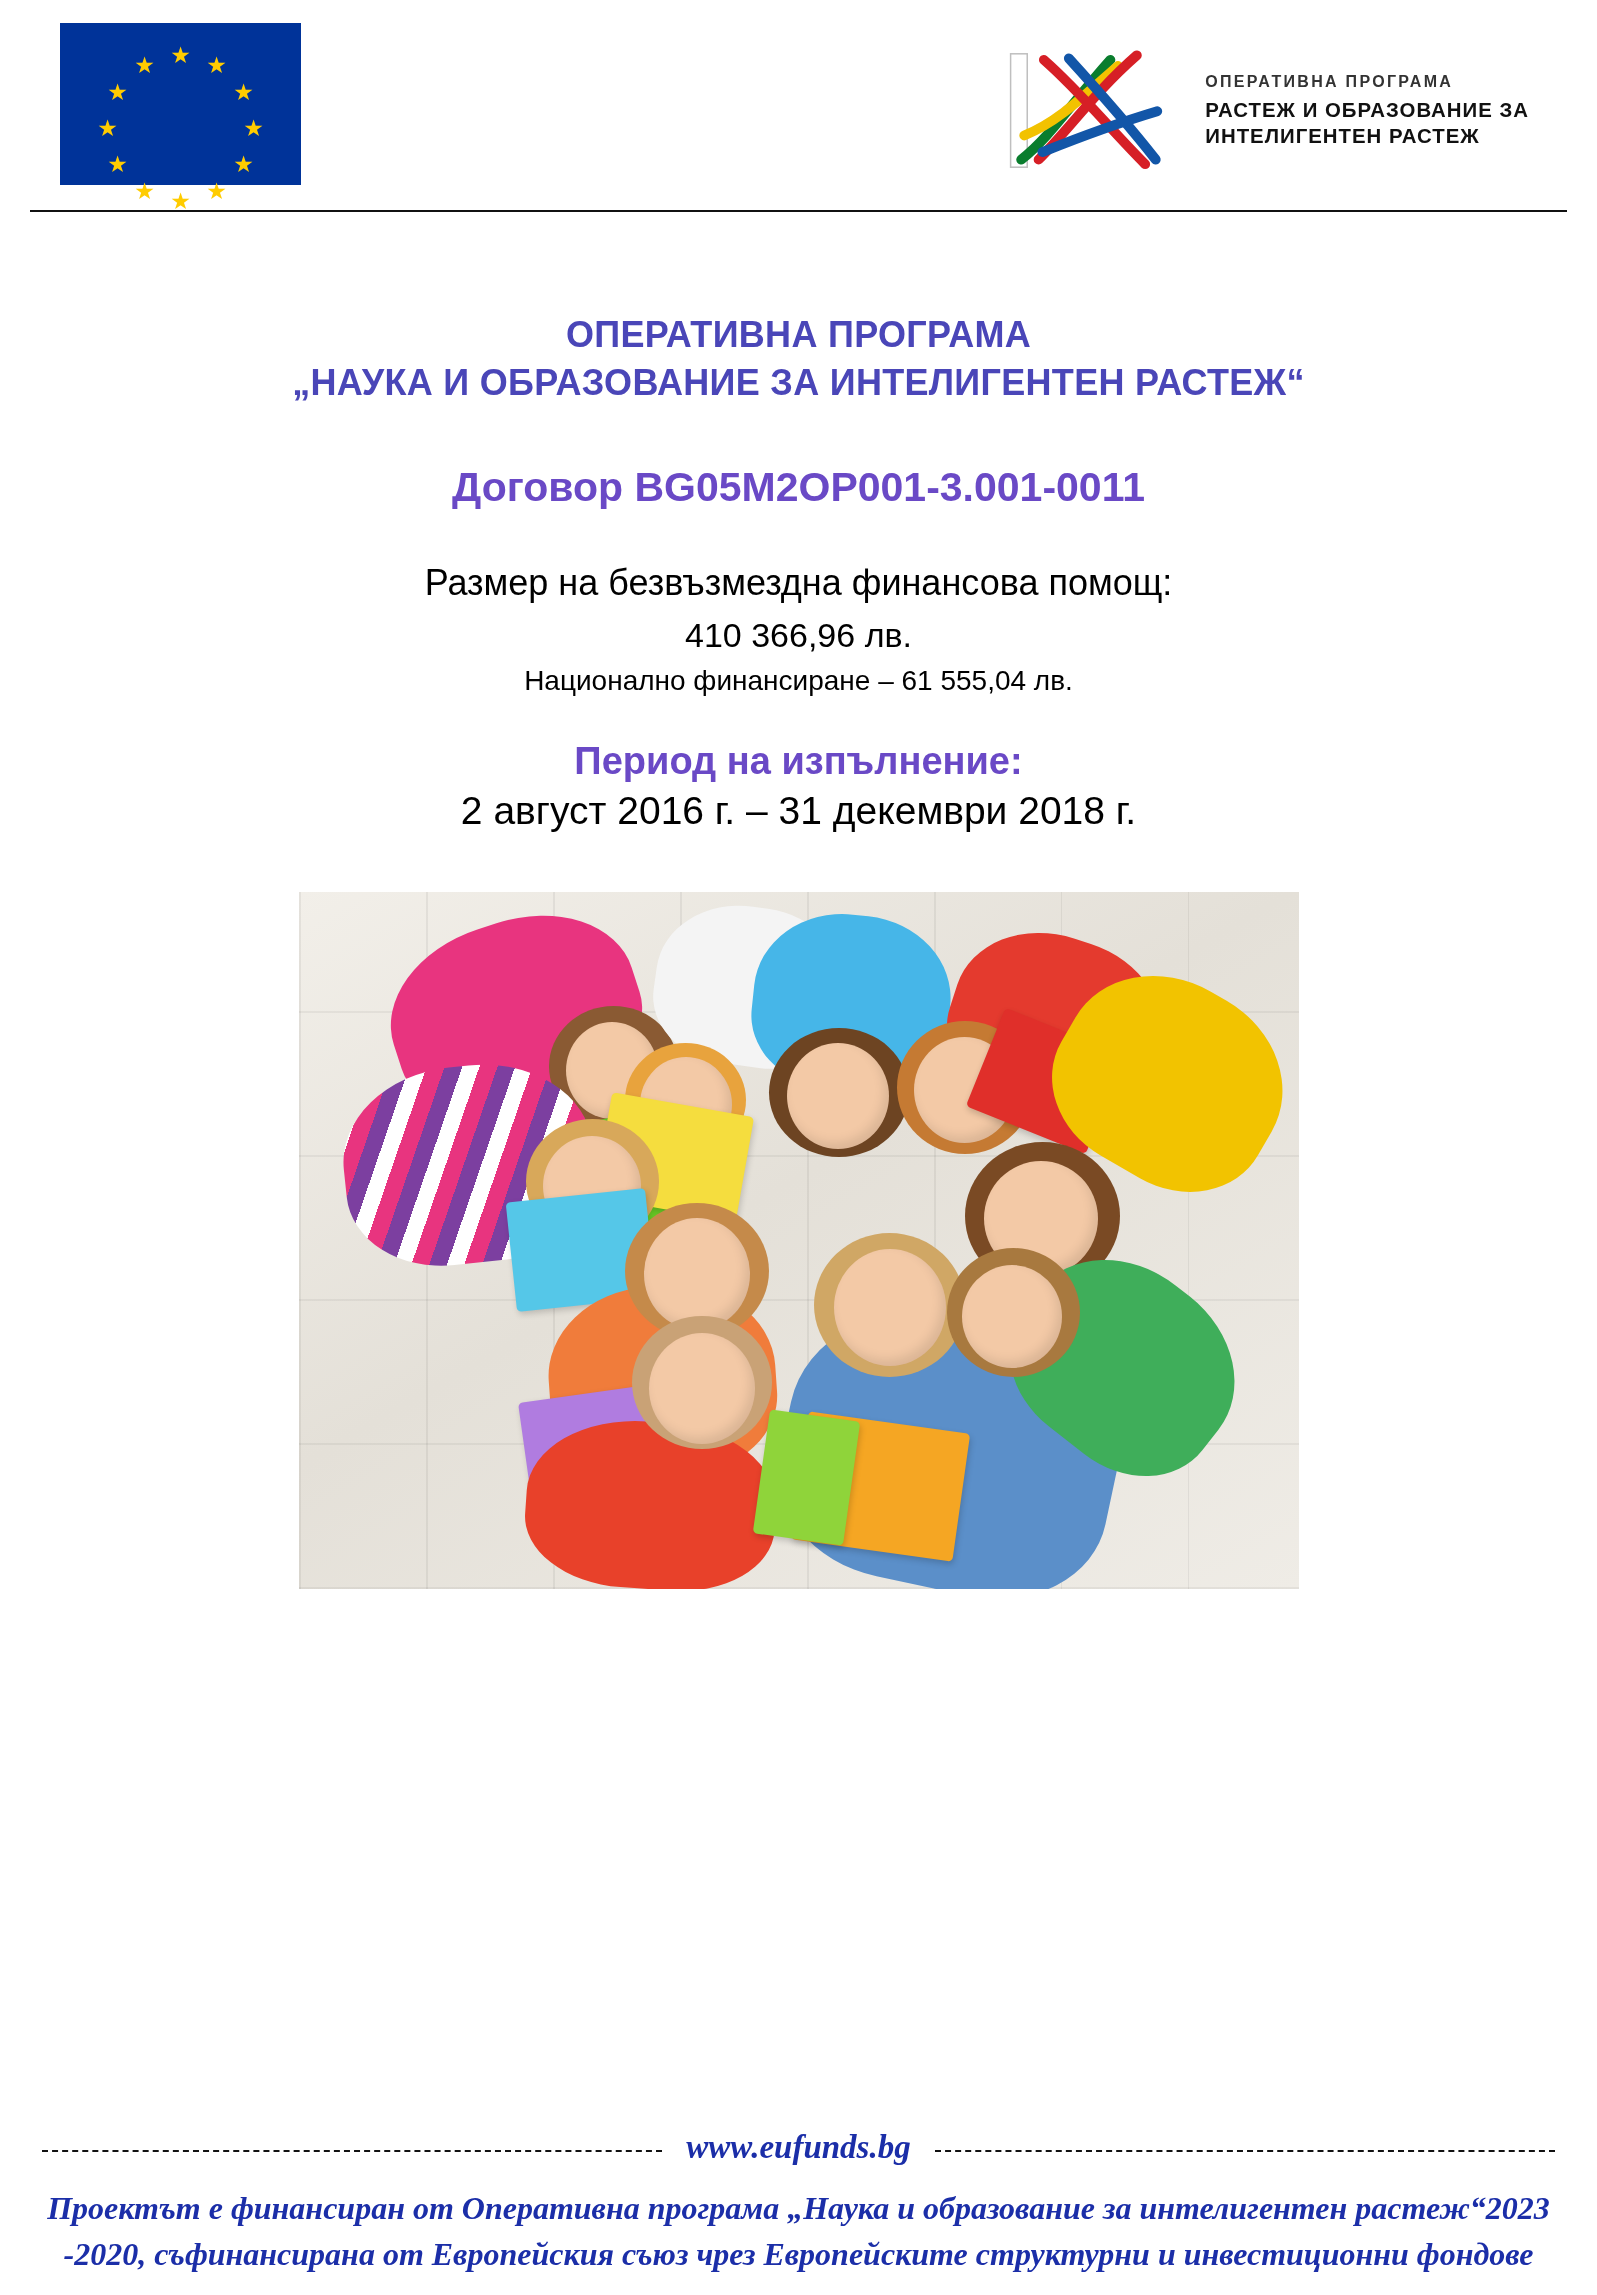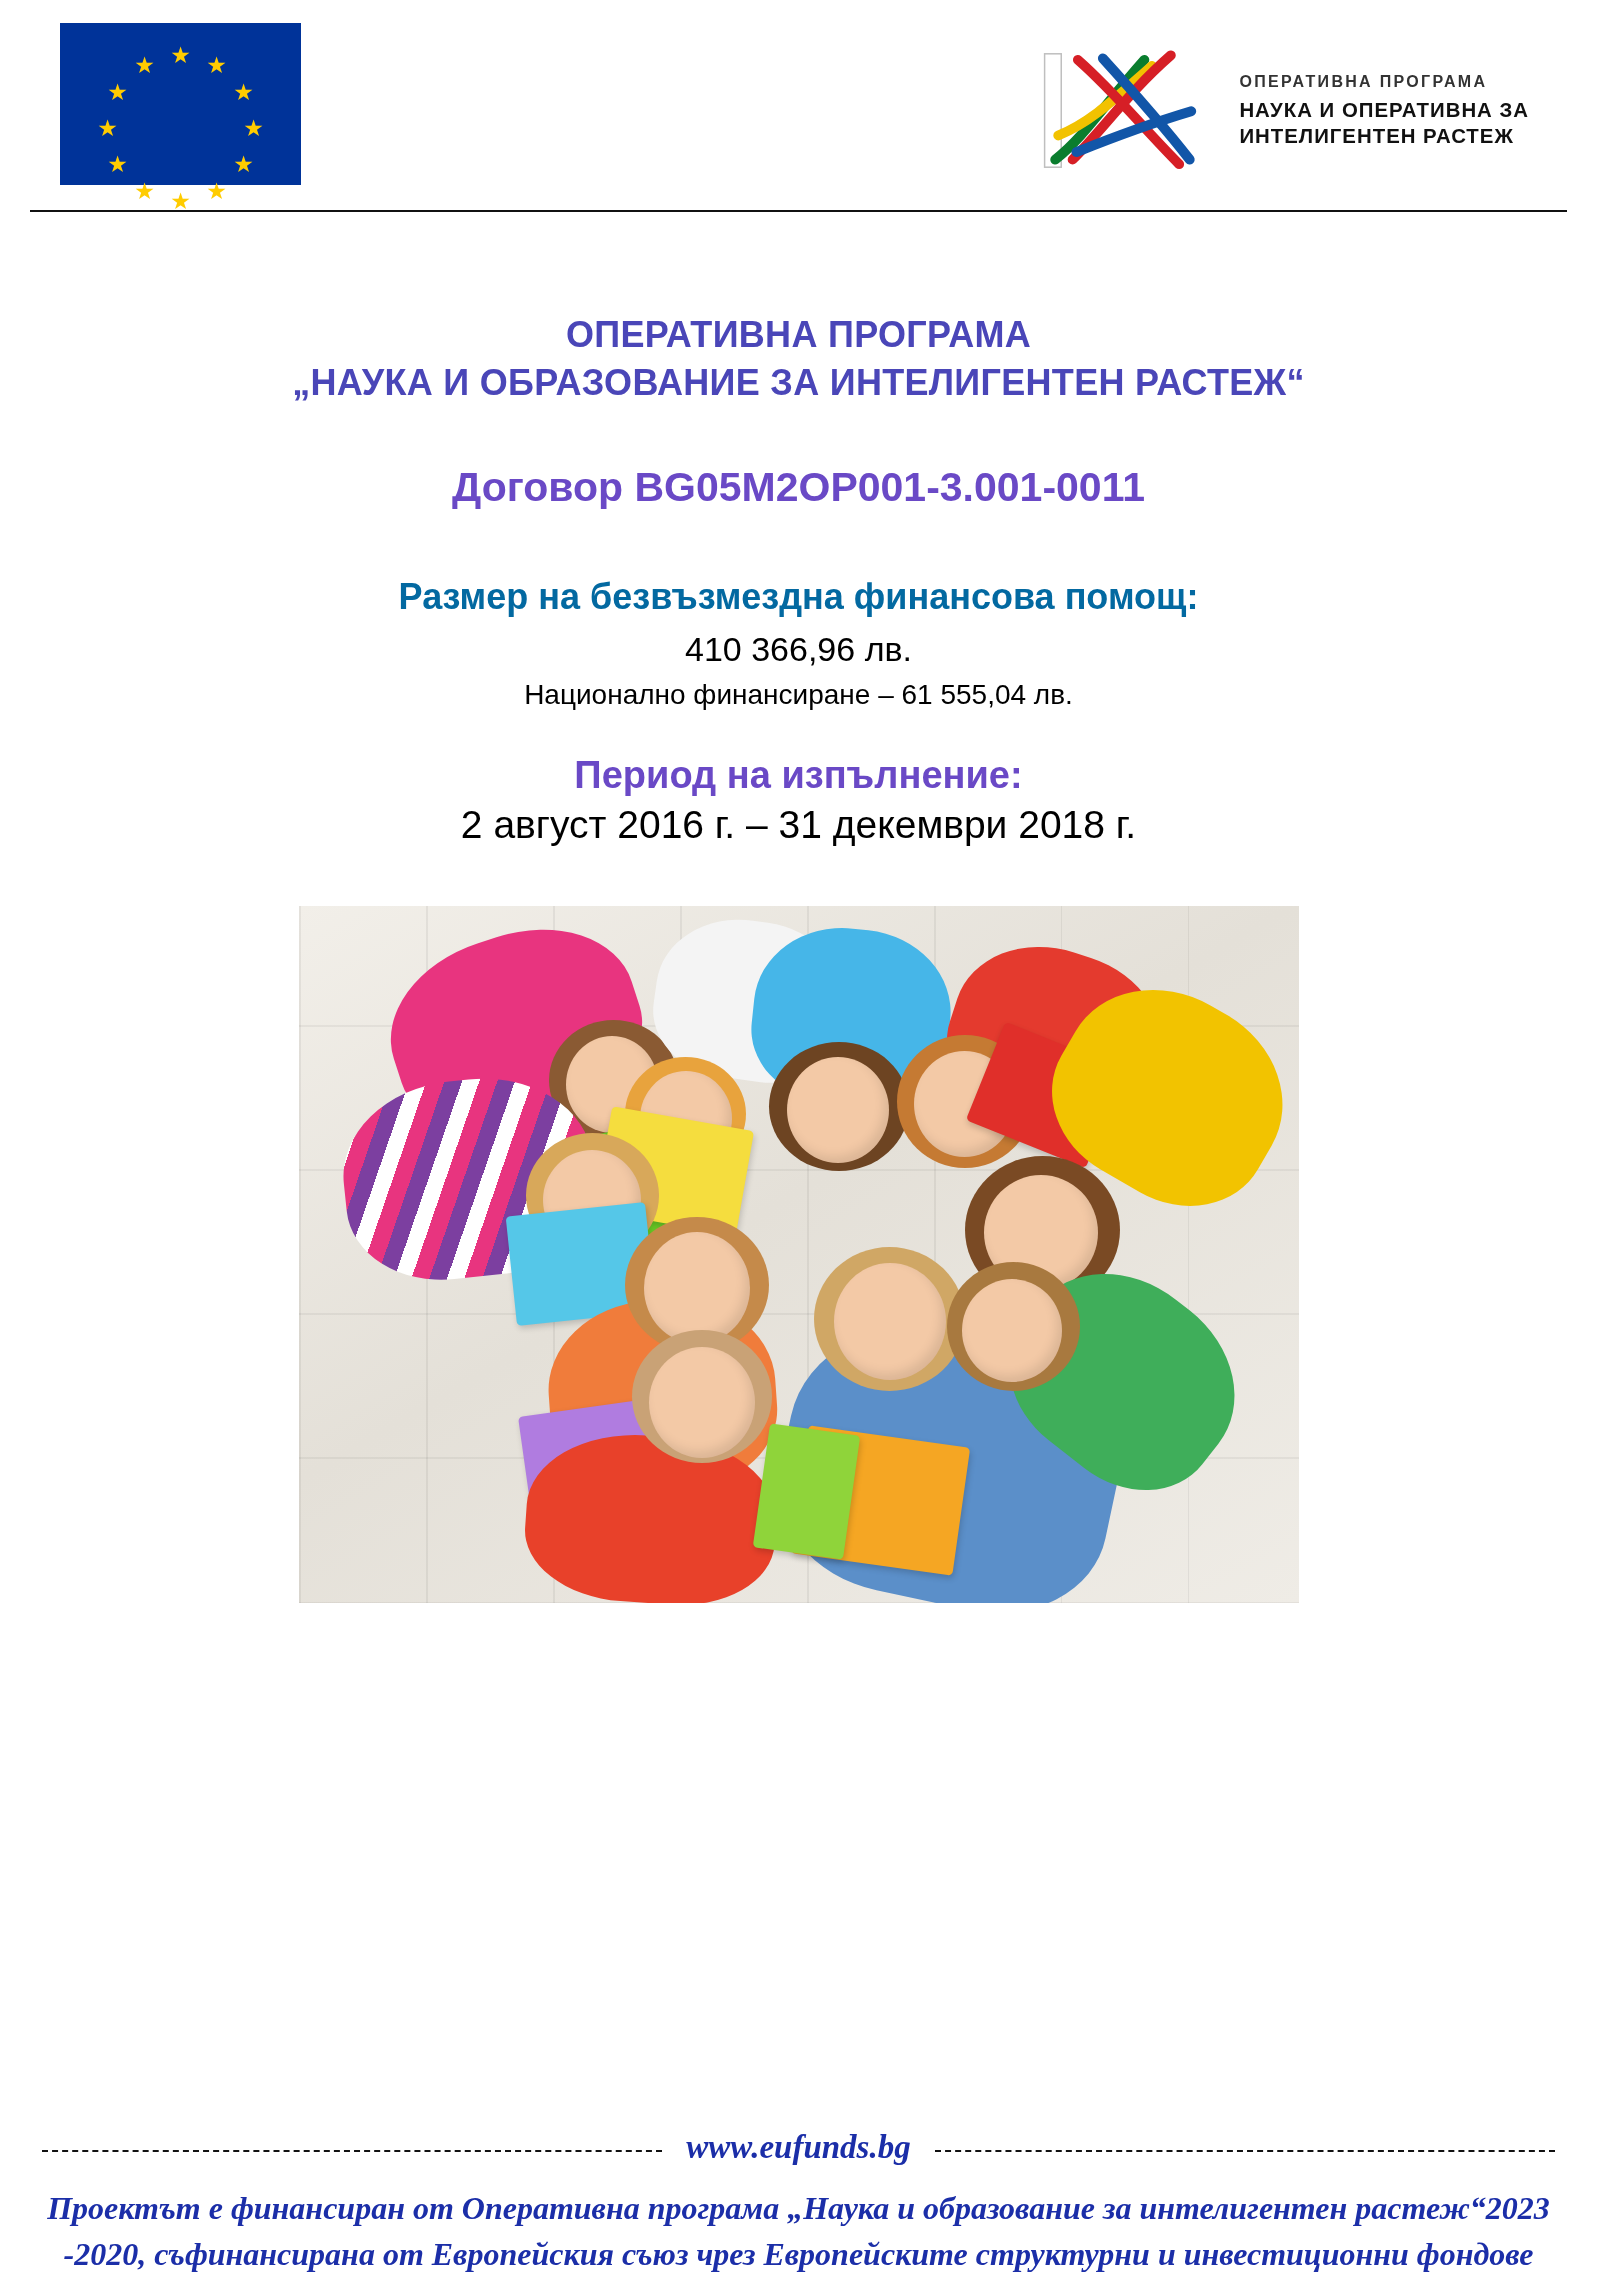--- a/index.html
+++ b/index.html
@@ -122,24 +122,24 @@
     letter-spacing: 0.3px;
   }
   .project-block {
     margin-top: 53px;
     color: #6a49c6;
     font-weight: bold;
     font-size: 41px;
     line-height: 1.34;
   }
   .grant-label {
-    margin-top: 61px;
-    font-weight: bold;
+    margin-top: 47px;
+    font-weight: normal;
     font-size: 36px;
-    color: #0369a1;
+    color: #000000;
   }
   .grant-amount {
     margin-top: 12px;
     font-size: 34px;
     color: #000;
   }
   .grant-line {
     margin-top: 10.6px;
     font-size: 28px;
     color: #000;
@@ -267,21 +267,21 @@
           <path d="M32 150 C 70 120, 95 80, 150 18" stroke="#0a7d2e" stroke-width="13" fill="none" stroke-linecap="round"></path>
           <path d="M36 118 C 80 100, 110 70, 160 26" stroke="#f2c200" stroke-width="13" fill="none" stroke-linecap="round"></path>
           <path d="M55 150 C 95 110, 130 60, 185 12" stroke="#d61f26" stroke-width="13" fill="none" stroke-linecap="round"></path>
           <path d="M62 18 C 110 60, 150 110, 196 156" stroke="#d61f26" stroke-width="13" fill="none" stroke-linecap="round"></path>
           <path d="M95 16 C 135 60, 175 105, 210 150" stroke="#1256a8" stroke-width="13" fill="none" stroke-linecap="round"></path>
           <path d="M60 140 C 110 120, 165 100, 212 86" stroke="#1256a8" stroke-width="13" fill="none" stroke-linecap="round"></path>
         </svg>
       </div>
       <div class="op-text">
         <div class="op-small">ОПЕРАТИВНА ПРОГРАМА</div>
-        <div class="op-big">НАУКА И ОПЕРАТИВНА ЗА</div>
+        <div class="op-big">РАСТЕЖ И ОБРАЗОВАНИЕ ЗА</div>
         <div class="op-big">ИНТЕЛИГЕНТЕН РАСТЕЖ</div>
       </div>
     </div>
 
   </div>
   <div class="header-rule"></div>
 </div>
 
 <div class="main">
 

